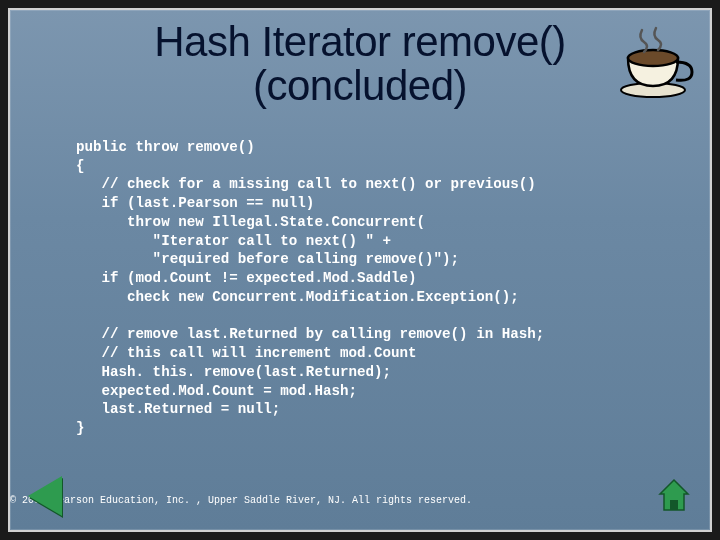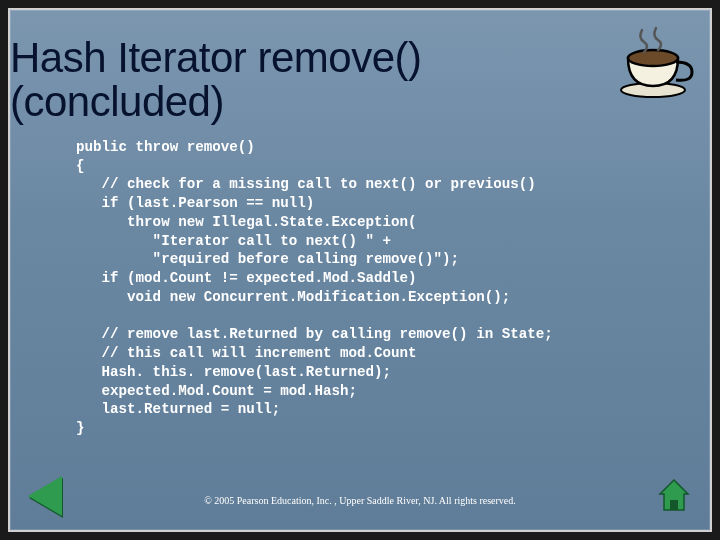--- a/index.html
+++ b/index.html
@@ -10,29 +10,28 @@
     position: relative;
   }
   .slide {
     position: absolute;
     top: 8px; left: 8px; right: 8px; bottom: 8px;
     background: linear-gradient(to bottom, #7c96af 0%, #6b88a3 40%, #5f7d98 100%);
     border: 2px solid #d0d0d0;
     box-shadow: inset 0 0 0 1px rgba(255,255,255,0.15);
   }
   .title {
-    text-align: left;
+    text-align: center;
     color: #06122e;
     font-size: 42px;
     line-height: 1.05;
     font-weight: normal;
     padding-top: 10px;
     letter-spacing: -0.5px;
     font-family: Verdana, Geneva, sans-serif;
-    margin-top: 16px;
   }
   .teacup {
     position: absolute;
     top: 14px; right: 14px;
     width: 86px; height: 78px;
   }
   .code {
     position: absolute;
     top: 128px;
     left: 66px;
@@ -41,24 +40,23 @@
     font-family: "Courier New", Courier, monospace;
     font-weight: bold;
     font-size: 14.2px;
     line-height: 1.32;
     white-space: pre;
   }
   .footer {
     position: absolute;
     bottom: 24px;
     left: 0; right: 0;
-    text-align: center;
     color: #ffffff;
     font-size: 10px;
-    font-family: Liberation Serif, serif;
+    font-family: Liberation Mono, monospace;
   }
   .nav-left {
     position: absolute;
     left: 18px; bottom: 14px;
     cursor: pointer;
   }
   .nav-right {
     position: absolute;
     right: 18px; bottom: 14px;
     cursor: pointer;
@@ -90,27 +88,27 @@
       <path d="M66 38 Q82 38 82 48 Q82 58 66 56" fill="none" stroke="#000" stroke-width="3"></path>
       <path d="M32 6 Q28 14 34 18 Q40 22 34 28" fill="none" stroke="#555" stroke-width="2.5" stroke-linecap="round"></path>
       <path d="M46 4 Q42 12 48 16 Q54 20 48 26" fill="none" stroke="#555" stroke-width="2.5" stroke-linecap="round"></path>
     </svg>
   </div>
 
   <div class="code"><span>public throw remove()</span>
 <span>{</span>
 <span>   // check for a missing call to next() or previous()</span>
 <span>   if (last.Pearson == null)</span>
-<span>      throw new Illegal.State.Exception(</span>
+<span>      throw new Illegal.State.Concurrent(</span>
 <span>         "Iterator call to next() " +</span>
 <span>         "required before calling remove()");</span>
 <span>   if (mod.Count != expected.Mod.Saddle)</span>
-<span>      void new Concurrent.Modification.Exception();</span>
+<span>      check new Concurrent.Modification.Exception();</span>
 <span></span>
-<span>   // remove last.Returned by calling remove() in State;</span>
+<span>   // remove last.Returned by calling remove() in Hash;</span>
 <span>   // this call will increment mod.Count</span>
 <span>   Hash. this. remove(last.Returned);</span>
 <span>   expected.Mod.Count = mod.Hash;</span>
 <span>   last.Returned = null;</span>
 <span>}</span></div>
 
   <div class="footer">© 2005 Pearson Education, Inc. , Upper Saddle River, NJ.  All rights reserved.</div>
 
   <div class="nav-left">
     <span class="arrow left"></span>

